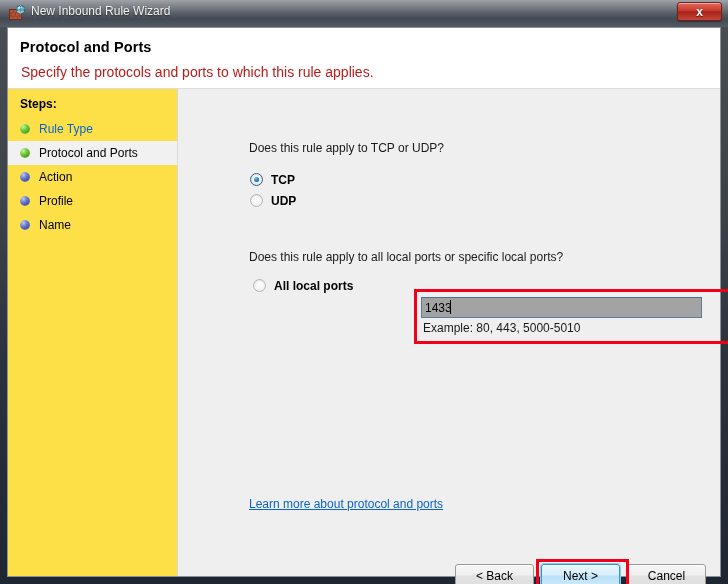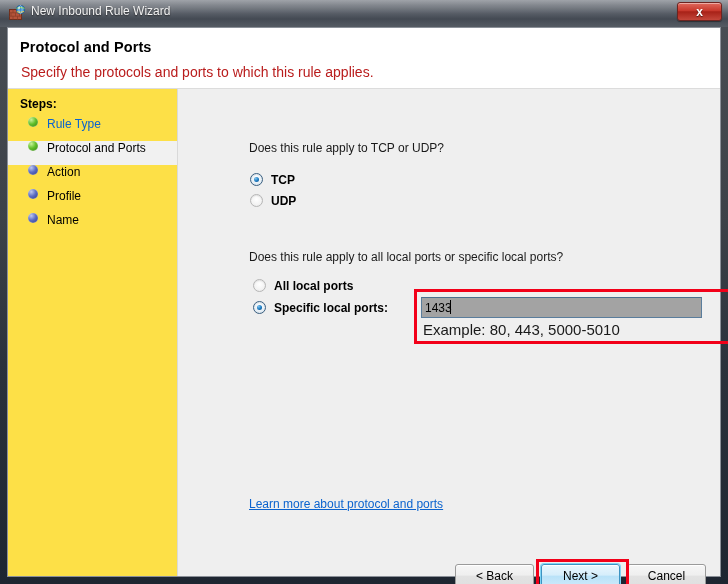--- a/index.html
+++ b/index.html
@@ -92,22 +92,22 @@
   #sidebar-title {
     position: absolute; left: 12px; top: 8px;
     font-size: 12px; font-weight: bold; color: #000;
   }
   #steps {
     position: absolute; left: 0; top: 28px; width: 100%;
   }
   .step {
     position: relative;
     height: 24px;
-    display: flex; 
-    padding-left: 20px;
+    display: flex; align-items: center;
+    padding-left: 12px;
     cursor: default;
   }
   .step.current { background: #f1f1f1; }
   .step.link { cursor: pointer; }
   .bullet {
     width: 10px; height: 10px; border-radius: 50%;
     margin-right: 9px; flex: none;
     position: relative;
   }
   .bullet.done {
@@ -181,21 +181,21 @@
     outline: none;
   }
   #caret {
     position: absolute; left: 241px; top: 211px;
     width: 1px; height: 14px; background: #000;
     animation: blink 1.1s steps(1,end) infinite;
   }
   @keyframes blink { 0%,55%{opacity:1} 56%,100%{opacity:.15} }
   #ports-hint {
     position: absolute; left: 214px; top: 232px;
-    font-size: 15px; color: #1a1a1a; white-space: nowrap;
+    font-size: 12px; color: #1a1a1a; white-space: nowrap;
   }
 
   
   .annotation {
     position: absolute;
     border: 3px solid #f20019;
     pointer-events: none;
   }
   #anno-ports { left: 205px; top: 200px; width: 438px; height: 55px; }
   #anno-next  { left: 528px; top: 531px; width: 93px; height: 33px; }
@@ -320,24 +320,20 @@
           <span class="radio-label">UDP</span>
         </div>
 
         <div class="question" id="q2">Does this rule apply to all local ports or specific local ports?</div>
 
         <div class="radio-row" id="r-all">
           <span class="radio"></span>
           <span class="radio-label">All local ports</span>
         </div>
 
-        <div class="radio-row" id="r-spec">
-          <span class="radio checked"></span>
-          <span class="radio-label">Specific local ports:</span>
-        </div>
 
         <input id="ports-input" type="text" value="1433" style="">
         <div id="caret"></div>
 
         <div id="ports-hint">Example: 80, 443, 5000-5010</div>
 
         <div class="annotation" id="anno-ports"></div>
 
         <div id="learn-link">Learn more about protocol and ports</div>
 

